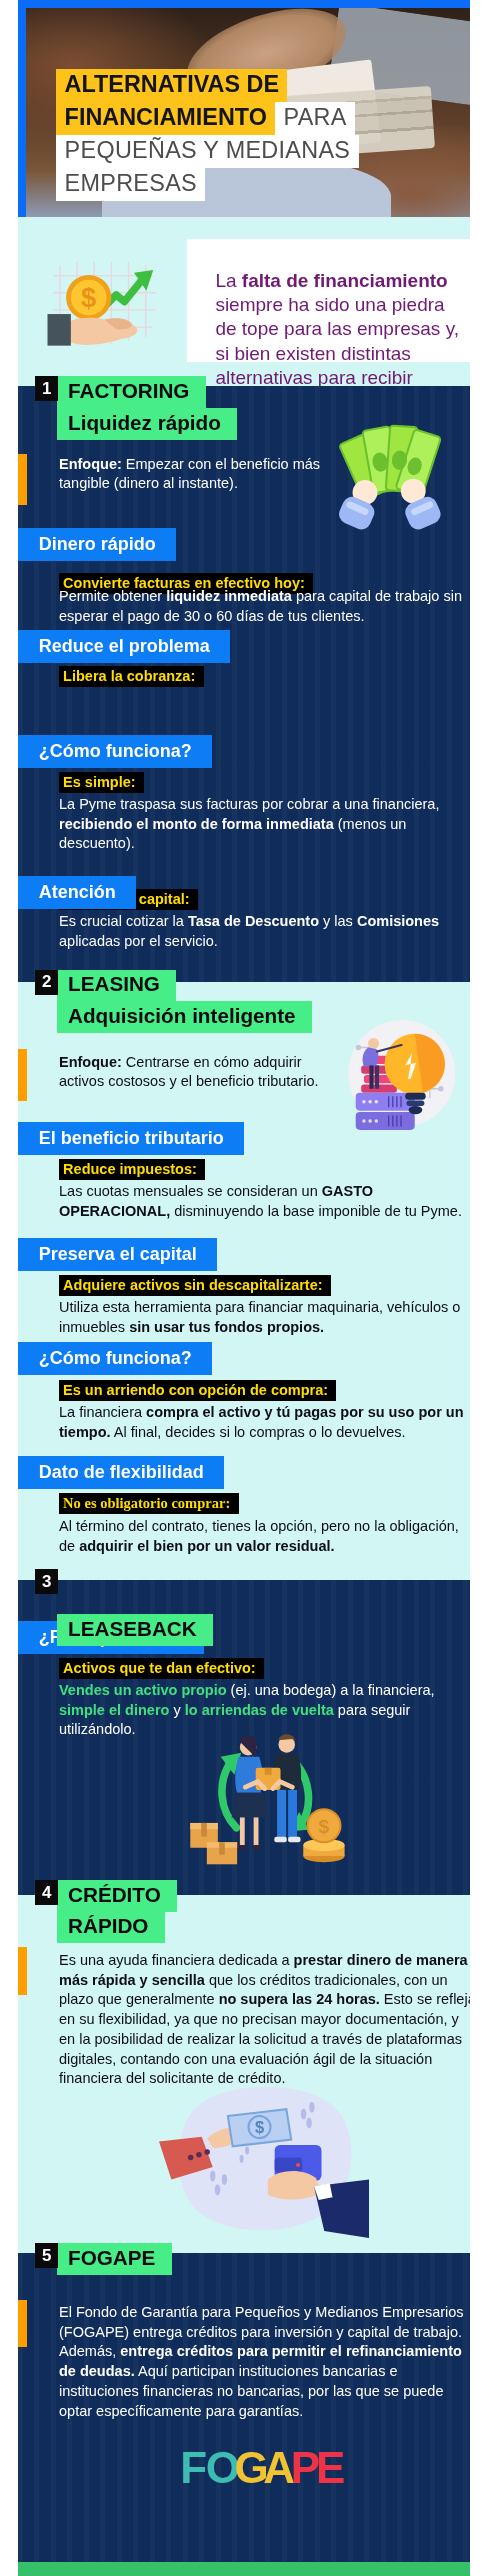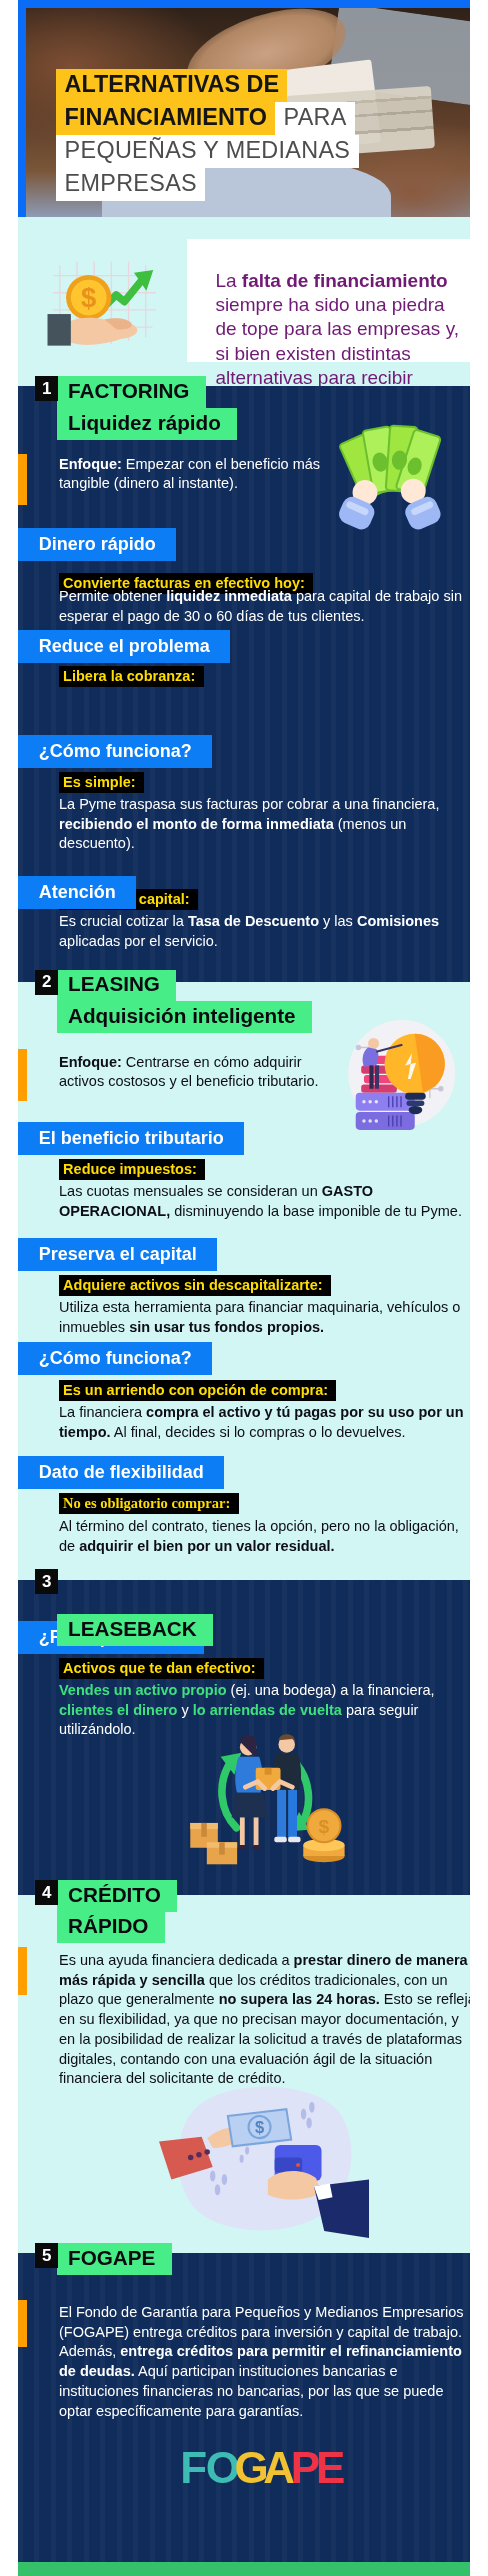--- a/index.html
+++ b/index.html
@@ -223,21 +223,21 @@
   </div>
 
   <div class="section navy" style="height:315px;">
     <div class="num-badge" style="top:-11px;">3</div>
     <div class="sec-head" style="top:-11px;margin-top:45px;">
       <span class="line">LEASEBACK</span>
     </div>
 
     <div class="bluebox" style="top:41px;">¿Para qué sirve?</div>
     <div class="lbl" style="top:78px;">Activos que te dan efectivo:</div>
-    <p class="body" style="top:101px;"><span class="green-b">Vendes un activo propio</span><span> (ej. una bodega) a la financiera, </span><span class="green-b">clientes el dinero</span><span> y </span><span class="green-b">lo arriendas de vuelta</span><span> para seguir utilizándolo.</span></p>
+    <p class="body" style="top:101px;"><span class="green-b">Vendes un activo propio</span><span> (ej. una bodega) a la financiera, </span><span class="green-b">simple el dinero</span><span> y </span><span class="green-b">lo arriendas de vuelta</span><span> para seguir utilizándolo.</span></p>
 
     <svg class="illus" style="left:153px;top:141px;" width="186" height="155" viewBox="0 0 270 225">
       <path d="M95 155 C70 130 68 90 85 62" fill="none" stroke="#2fc96a" stroke-width="11" stroke-linecap="round"></path>
       <polygon points="72,52 102,46 92,78" fill="#2fc96a"></polygon>
       <path d="M178 58 C202 82 206 122 190 148" fill="none" stroke="#2fc96a" stroke-width="11" stroke-linecap="round"></path>
       <polygon points="200,158 172,160 186,132" fill="#2fc96a"></polygon>
       <g>
         <circle cx="112" cy="38" r="12" fill="#f5c8a4"></circle>
         <path d="M100 30 C100 18 124 18 124 30 L124 52 L118 48 Z" fill="#2c2440"></path>
         <path d="M98 52 C92 70 92 92 96 104 L130 104 C134 90 134 68 128 52 Z" fill="#2f7bdc"></path>

